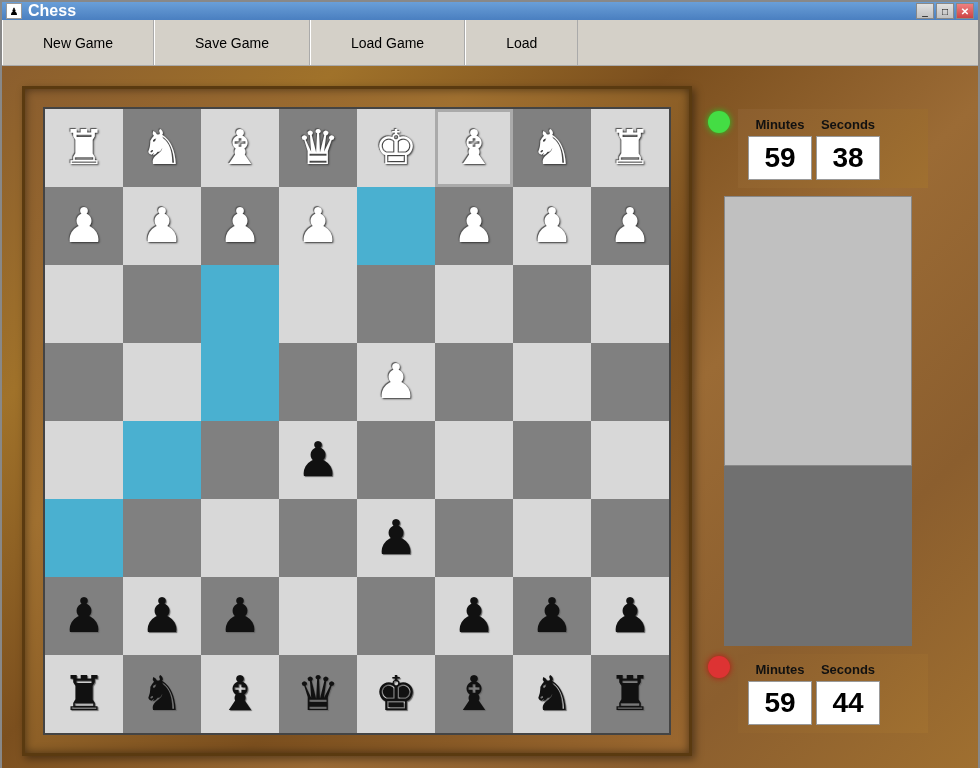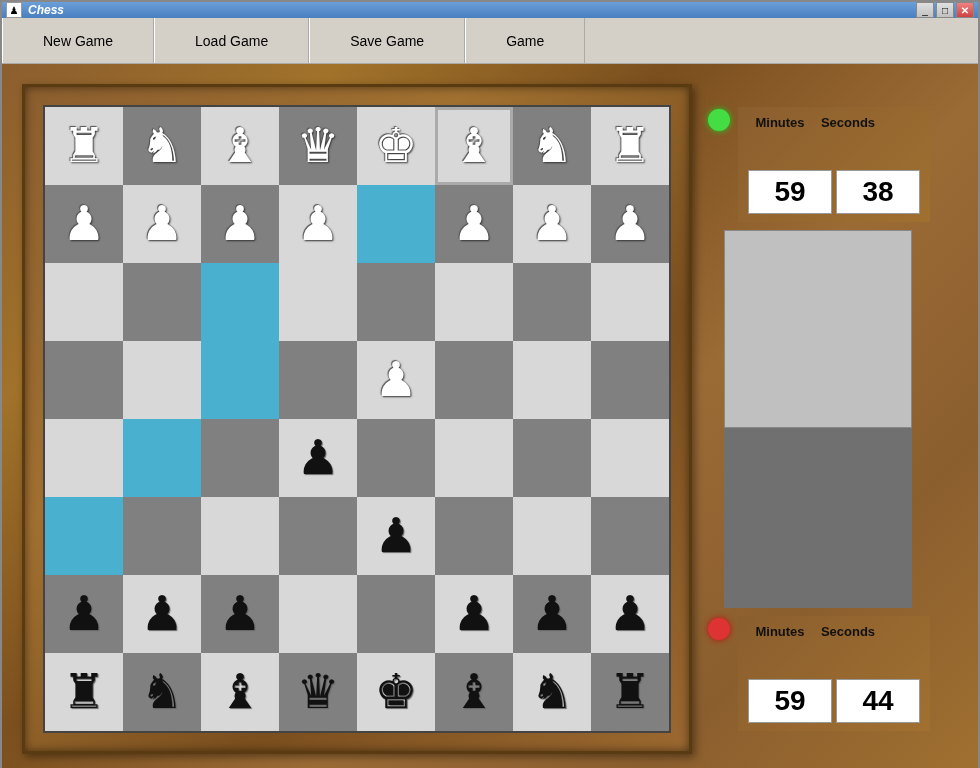--- a/index.html
+++ b/index.html
@@ -30,24 +30,23 @@
       height: 16px;
       background: #fff;
       border: 1px solid #999;
       display: flex;
       align-items: center;
       justify-content: center;
       font-size: 10px;
     }
     #titlebar-title {
       color: white;
-      font-size: 12px;
+      font-size: 16px;
       font-weight: bold;
       flex: 1;
-      font-style: italic;
     }
     #titlebar-buttons {
       display: flex;
       gap: 2px;
     }
     .titlebar-btn {
       width: 18px;
       height: 16px;
       background: linear-gradient(to bottom, #e0e0e0, #c0c0c0);
       border: 1px solid #888;
@@ -138,29 +137,28 @@
       color: #111;
       font-weight: bold;
     }
     .timer-values {
       display: flex;
       gap: 4px;
     }
     .timer-box {
       background: white;
       border: 1px solid #999;
-      width: 84px;
+      width: 64px;
       height: 44px;
       display: flex;
       align-items: center;
       justify-content: center;
       font-size: 28px;
       font-weight: bold;
       font-family: Arial, sans-serif;
-      margin-top: 36px;
     }
     .indicator-row {
       display: flex;
       align-items: flex-start;
       gap: 8px;
       width: 220px;
     }
     .indicator {
       width: 22px;
       height: 22px;
@@ -198,23 +196,23 @@
     <span id="titlebar-title">Chess</span>
     <div id="titlebar-buttons">
       <div class="titlebar-btn">_</div>
       <div class="titlebar-btn">□</div>
       <div class="titlebar-btn close">✕</div>
     </div>
   </div>
 
   <div id="menubar">
     <div class="menu-btn">New Game</div>
+    <div class="menu-btn">Save Game</div>
     <div class="menu-btn">Load Game</div>
-    <div class="menu-btn">Save Game</div>
-    <div class="menu-btn">Game</div>
+    <div class="menu-btn">Load</div>
   </div>
 
   <div id="main-content">
     <div id="board-container">
       <div id="chess-board">
 
          <div class="cell light">
             <span class="piece piece-white">♜</span>
           </div>
          <div class="cell dark">

